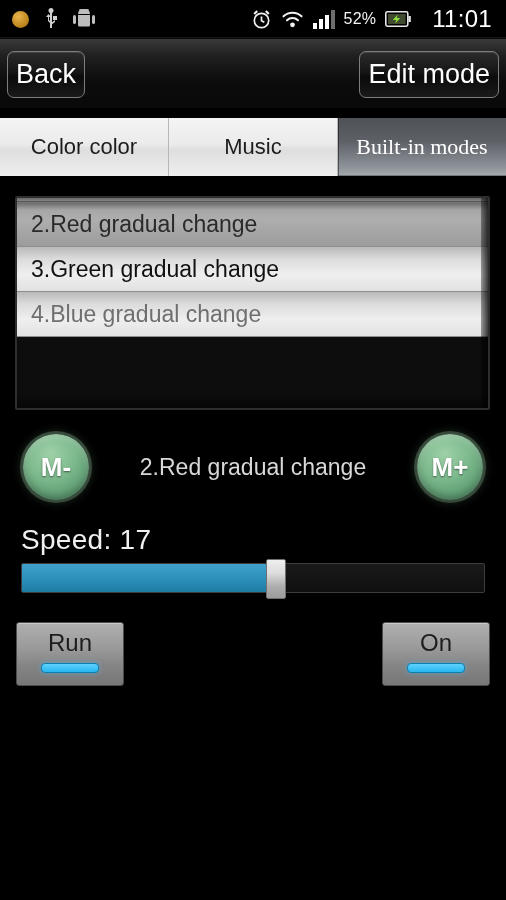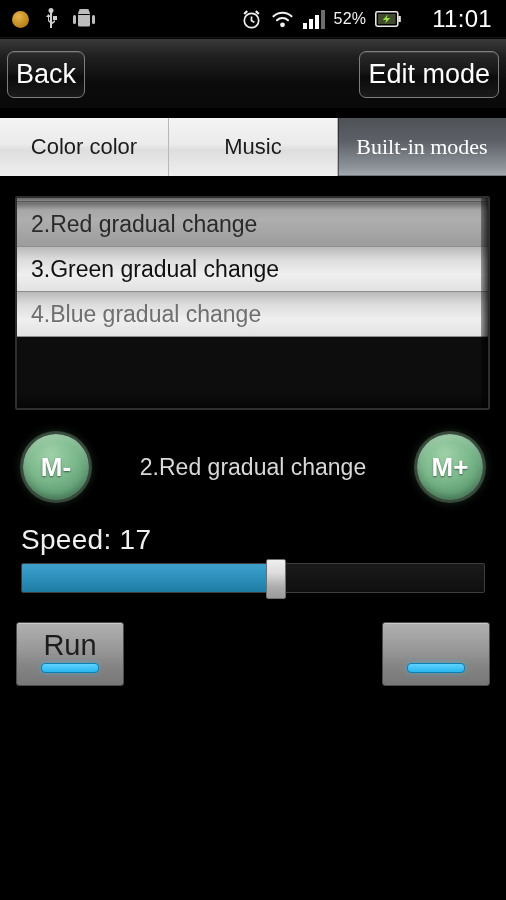--- a/index.html
+++ b/index.html
@@ -13,21 +13,21 @@
 
   
   .statusbar {
     position: absolute; left: 0; top: 0; width: 506px; height: 38px;
     background: #000;
     display: flex; align-items: center;
   }
   .statusbar .left { display: flex; align-items: center; gap: 14px; padding-left: 12px; }
   .statusbar .right { margin-left: auto; display: flex; align-items: center; gap: 9px; padding-right: 14px; }
   .sb-txt { color: #f2f2f2; font-size: 16px; letter-spacing: .2px; }
-  .sb-time { color: #ffffff; font-size: 24px; letter-spacing: .3px; margin-left: 22px; }
+  .sb-time { color: #ffffff; font-size: 24px; letter-spacing: .3px; margin-left: 12px; }
   .sb-sep { position:absolute; left:0; top:37px; width:506px; height:2px;
             background: linear-gradient(#1c1c1c,#000); }
 
   .ic { display: inline-block; position: relative; }
   .ic-sync { width: 17px; height: 17px; border-radius: 50%;
              background: radial-gradient(circle at 38% 32%, #e8b44a, #b9821b 70%, #8d600f); }
   .ic-usb { width: 16px; height: 22px; }
   .ic-android { width: 22px; height: 20px; }
   .ic-alarm { width: 21px; height: 21px; }
   .ic-wifi { width: 23px; height: 19px; }
@@ -156,21 +156,21 @@
   .tgl {
     position: absolute; top: 622px; width: 108px; height: 64px;
     background: linear-gradient(#b0b0b0 0%, #9a9a9a 40%, #848484 70%, #777777 100%);
     border: 1px solid #4c4c4c; border-radius: 3px;
     box-shadow: inset 0 1px 0 rgba(255,255,255,.35);
   }
   #run-button { left: 16px; }
   #on-button  { right: 16px; }
   .tgl .lbl {
     position: absolute; left: 0; top: 6px; width: 100%;
-    text-align: center; font-size: 29px; color: #1d1d1d;
+    text-align: center; font-size: 24px; color: #1d1d1d;
   }
   .tgl .ind {
     position: absolute; left: 50%; margin-left: -29px; bottom: 12px;
     width: 58px; height: 10px; border-radius: 4px;
     background: linear-gradient(#5fd2ff, #27b6ee);
     border: 1px solid #0f7fb0;
     box-shadow: 0 0 5px rgba(60,190,250,.55);
   }
 </style>
 </head>
@@ -276,16 +276,17 @@
   <div class="slider">
     <div class="fill" style="width: 55%;"></div>
     <div class="thumb" style="left: 55%;"></div>
   </div>
 
   <div class="tgl" id="run-button">
     <div class="lbl">Run</div>
     <div class="ind"></div>
   </div>
   <div class="tgl" id="on-button">
+    <div class="lbl">On</div>
     <div class="ind"></div>
   </div>
 
 </div>
 
 </body></html>

